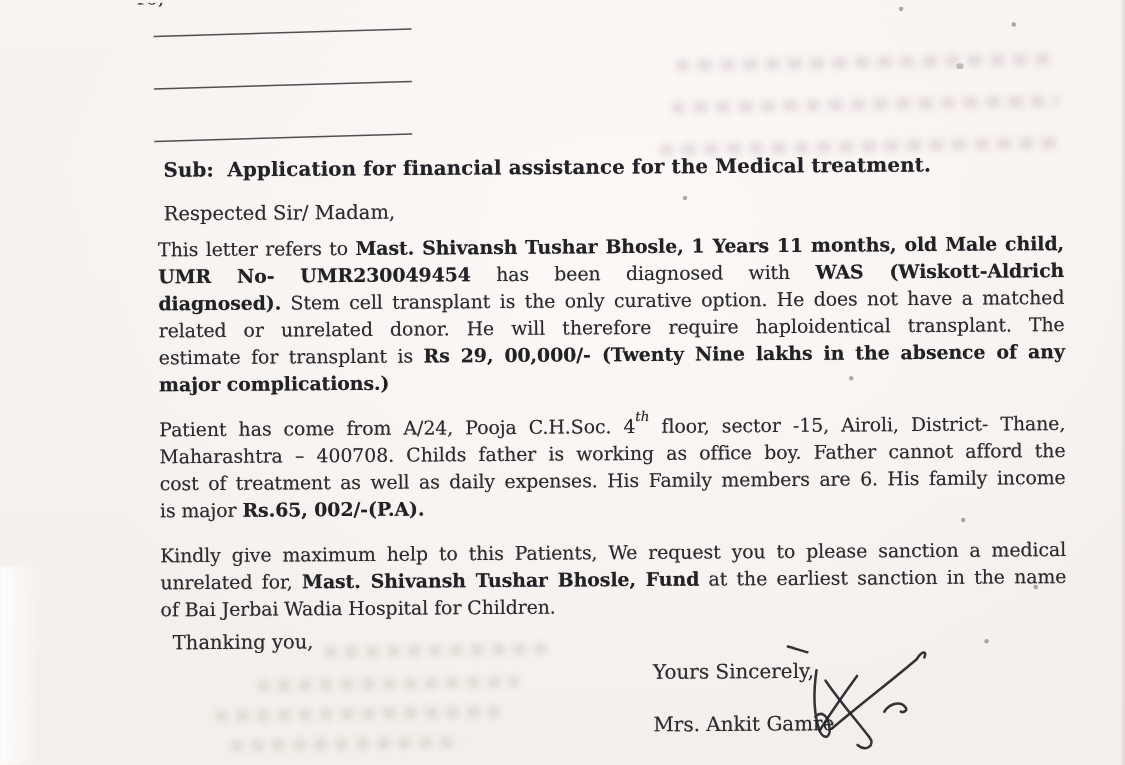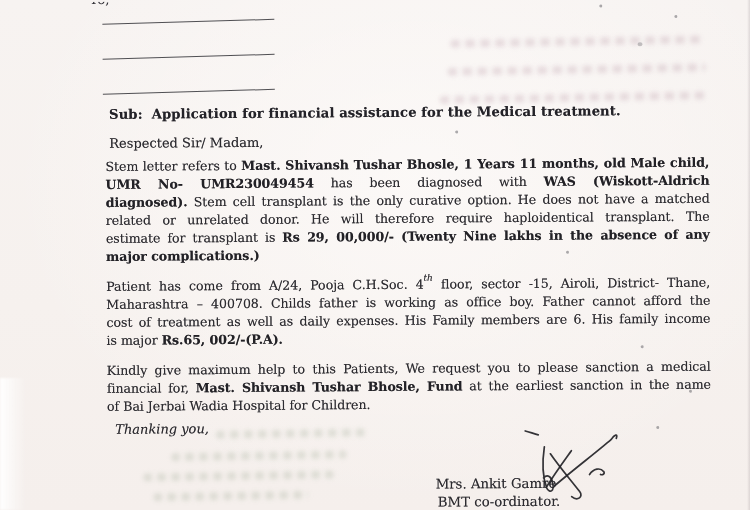--- a/index.html
+++ b/index.html
@@ -37,21 +37,21 @@
   .subject .lbl { margin-right:9px; }
   .salutation { position:absolute; left:110px; top:134px; font-size:13px; }
 
   .letter-body { position:absolute; left:106px; top:156px; width:604px; font-size:12.6px; line-height:18px; letter-spacing:-.05px; }
   .para { margin-bottom:12px; }
   .pl { text-align:justify; text-align-last:justify; white-space:normal; }
   .pl.last { text-align-last:left; }
   .pl .bold { font-weight:700; color:#222126; }
   .pl sup { font-size:9px; line-height:0; position:relative; top:-3px;font-style:italic; }
 
-  .thanking { position:absolute; left:114px; top:420px; font-size:13px;font-style:italic; }
+  .thanking { position:absolute; left:114px; top:420px; font-size:13px; }
   .closing { position:absolute; left:434px; top:442px; font-size:13.3px; }
   .signer-name { position:absolute; left:434px; top:477px; font-size:13.3px; }
   .signer-title { position:absolute; left:436px; top:495px; font-size:13.3px; }
 
   .signature-svg { position:absolute; left:500px; top:423px; width:160px; height:90px; }
   .signature-svg path { fill:none; stroke:#232327; stroke-width:1.7; stroke-linecap:round; opacity:.92; }
 </style>
 </head>
 <body>
 
@@ -74,43 +74,43 @@
   <div id="bl3" class="blank-line"></div>
 
   <div class="subject txt">
     <span class="lbl">Sub:</span><span>Application for financial assistance for the Medical treatment.</span>
   </div>
 
   <div class="salutation txt">Respected Sir/ Madam,</div>
 
   <div class="letter-body txt">
       <div class="para">
-        <div class="pl"><span>Stem letter refers to </span><span class="bold">Mast. Shivansh Tushar Bhosle, 1 Years 11 months, old Male child,</span></div>
+        <div class="pl"><span>This letter refers to </span><span class="bold">Mast. Shivansh Tushar Bhosle, 1 Years 11 months, old Male child,</span></div>
         <div class="pl"><span class="bold">UMR No- UMR230049454</span><span> has been diagnosed with </span><span class="bold">WAS (Wiskott-Aldrich</span></div>
         <div class="pl"><span class="bold">diagnosed).</span><span> Stem cell transplant is the only curative option. He does not have a matched</span></div>
         <div class="pl"><span>related or unrelated donor. He will therefore require haploidentical transplant. The</span></div>
         <div class="pl"><span>estimate for transplant is </span><span class="bold">Rs 29, 00,000/- (Twenty Nine lakhs in the absence of any</span></div>
         <div class="pl last"><span class="bold">major complications.)</span></div>
       </div>
       <div class="para">
         <div class="pl"><span>Patient has come from A/24, Pooja C.H.Soc. 4</span><sup>th</sup><span> floor, sector -15, Airoli, District- Thane,</span></div>
         <div class="pl"><span>Maharashtra – 400708. Childs father is working as office boy. Father cannot afford the</span></div>
         <div class="pl"><span>cost of treatment as well as daily expenses. His Family members are 6. His family income</span></div>
         <div class="pl last"><span>is major </span><span class="bold">Rs.65, 002/-(P.A).</span></div>
       </div>
       <div class="para">
         <div class="pl"><span>Kindly give maximum help to this Patients, We request you to please sanction a medical</span></div>
-        <div class="pl"><span>financial for, </span><span class="bold">Mast. Shivansh Tushar Bhosle, Fund</span><span> at the earliest sanction in the name</span></div>
+        <div class="pl"><span>unrelated for, </span><span class="bold">Mast. Shivansh Tushar Bhosle, Fund</span><span> at the earliest sanction in the name</span></div>
         <div class="pl last"><span>of Bai Jerbai Wadia Hospital for Children.</span></div>
       </div>
     </div>
 
   <div class="thanking txt">Thanking you,</div>
+  <div class="closing txt">Yours Sincerely,</div>
   <div class="signer-name txt">Mrs. Ankit Gamre</div>
-  <div class="signer-title txt">BMT co-ordinator.</div>
 
   <svg class="signature-svg" viewBox="0 0 160 90">
     <path d="M24,9 C28,10 33,12 37,13"></path>
     <path d="M43,25 C41,38 40,52 45,66 C48,72 53,70 51,61 C50,55 46,52 42,56"></path>
     <path d="M70,29 C62,40 53,52 45,65"></path>
     <path d="M49,32 C57,44 68,57 78,70 C82,75 76,80 70,75"></path>
     <path d="M53,64 C72,48 96,30 110,18 C113,13 117,12 115,17"></path>
     <path d="M88,53 C92,47 99,46 102,50 C104,52 101,54 99,53"></path>
   </svg>
 

